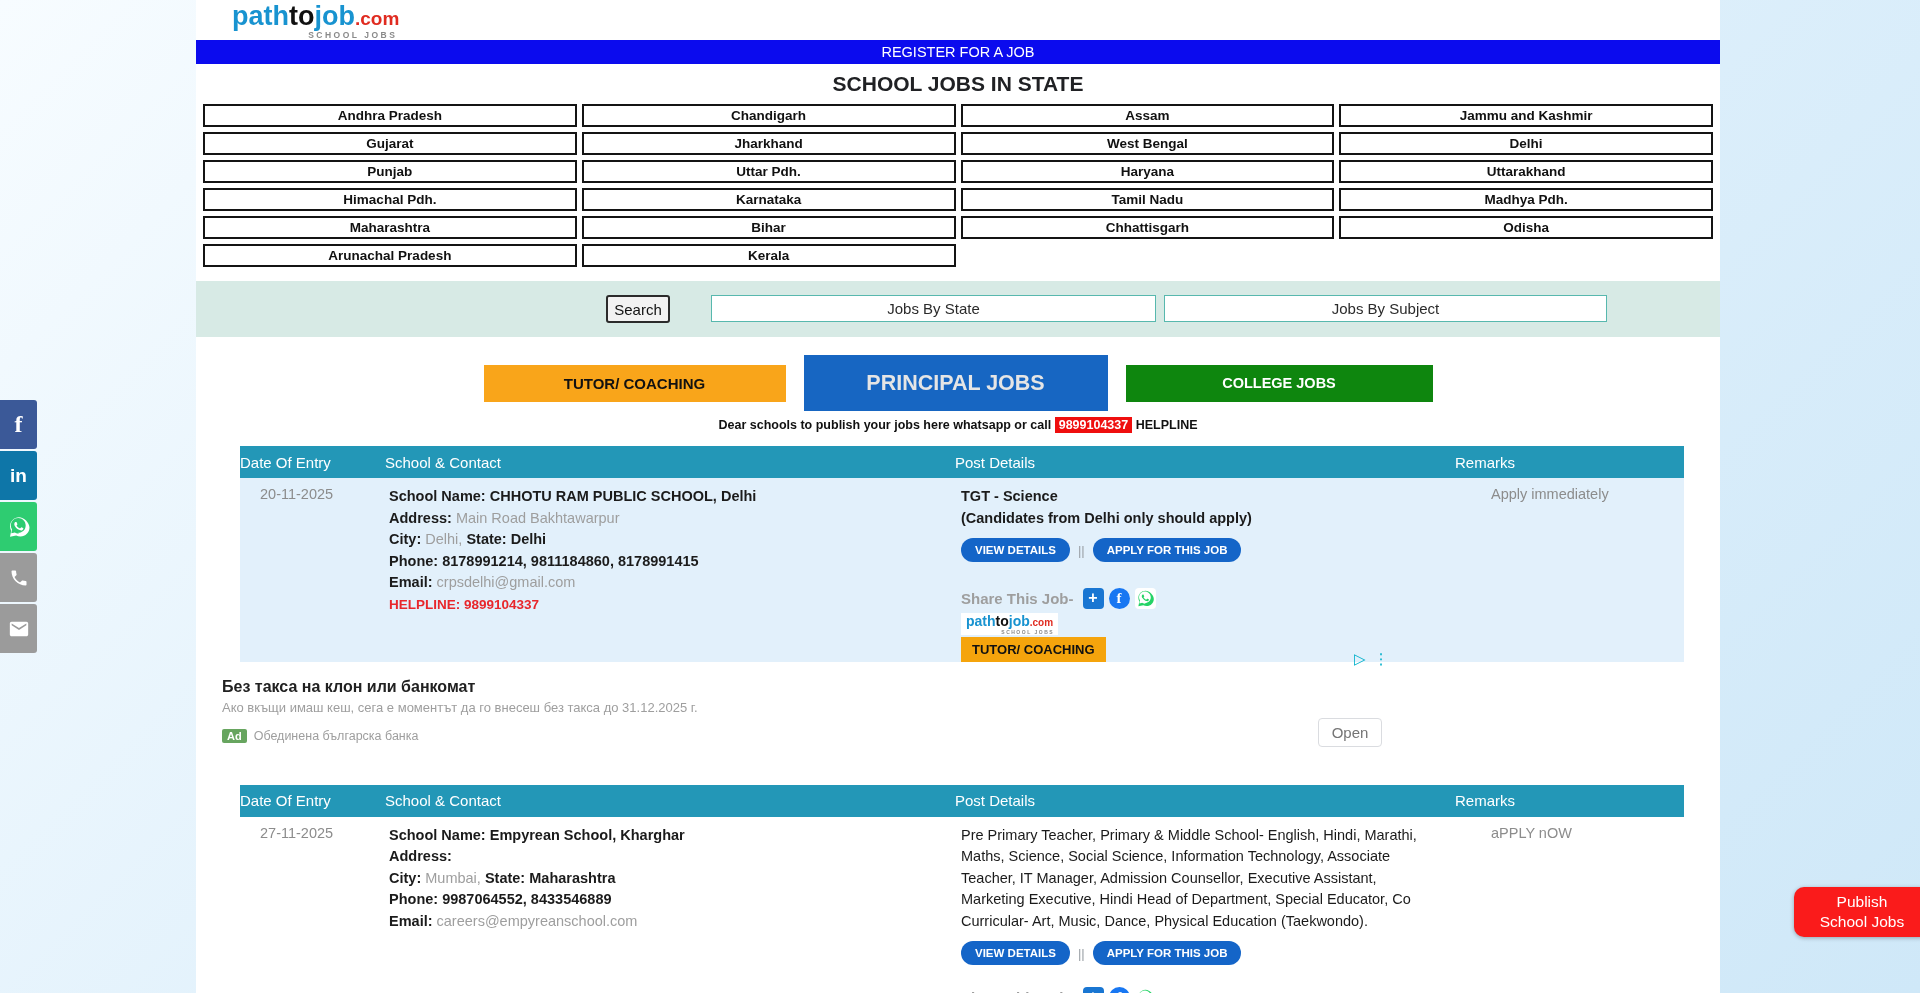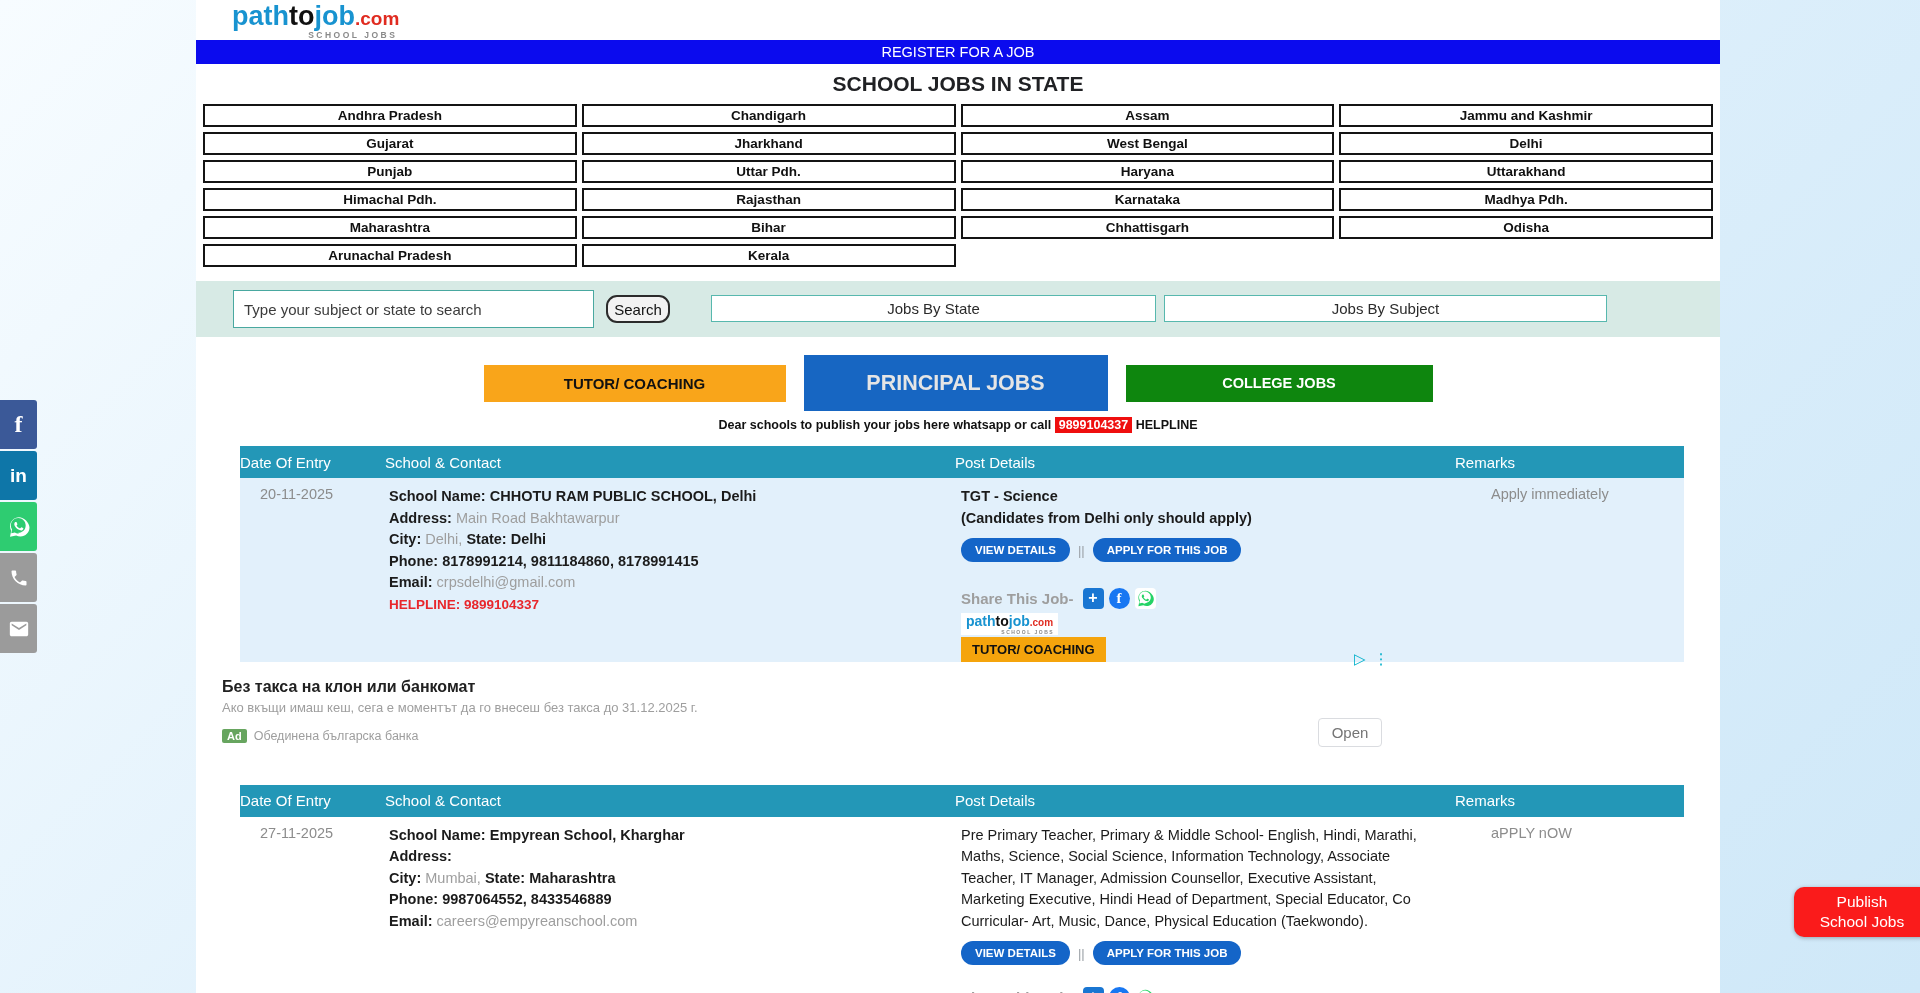--- a/index.html
+++ b/index.html
@@ -31,21 +31,21 @@
     margin:6px 7px 0 7px; }
   .state-btn { height:23px; background:#fff; border:2px solid #141414; text-align:center;
     font-size:13.5px; font-weight:bold; color:#111; line-height:19px; cursor:pointer; }
 
   .search-section { position:relative; height:56px; background:#d7eae5; margin-top:14px; }
   .search-input { position:absolute; left:37px; top:9px; width:361px; height:38px;
     border:1px solid #49a8a0; padding:0 10px; font-size:15px; color:#333;
     font-family:"Liberation Sans", sans-serif; }
   .search-input::placeholder { color:#3c3c3c; }
   .search-btn { position:absolute; left:410px; top:14px; width:64px; height:28px;
-    background:#f2f2f2; border:2px solid #2b2b2b; border-radius:11px; font-size:15px;
+    background:#f2f2f2; border:2px solid #2b2b2b; border-radius:3px; font-size:15px;
     color:#111; font-family:"Liberation Sans", sans-serif; cursor:pointer; }
   .fake-select { position:absolute; top:14px; height:27px; background:#fff;
     border:1px solid #57b8ae; text-align:center; font-size:15px; color:#2b2b2b;
     line-height:25px; cursor:pointer; }
   .sel-state { left:515px; width:445px; }
   .sel-subject { left:968px; width:443px; }
 
   .category-row { display:flex; justify-content:center; align-items:center; gap:18px;
     margin-top:18px; }
   .cat-btn { border:none; cursor:pointer; font-weight:bold;
@@ -159,33 +159,32 @@
     <div class="state-btn">Jammu and Kashmir</div>
     <div class="state-btn">Gujarat</div>
     <div class="state-btn">Jharkhand</div>
     <div class="state-btn">West Bengal</div>
     <div class="state-btn">Delhi</div>
     <div class="state-btn">Punjab</div>
     <div class="state-btn">Uttar Pdh.</div>
     <div class="state-btn">Haryana</div>
     <div class="state-btn">Uttarakhand</div>
     <div class="state-btn">Himachal Pdh.</div>
-    <div class="state-btn">Rajasthan</div>
     <div class="state-btn">Karnataka</div>
+    <div class="state-btn">Tamil Nadu</div>
     <div class="state-btn">Madhya Pdh.</div>
     <div class="state-btn">Maharashtra</div>
     <div class="state-btn">Bihar</div>
     <div class="state-btn">Chhattisgarh</div>
     <div class="state-btn">Odisha</div>
     <div class="state-btn">Arunachal Pradesh</div>
     <div class="state-btn">Kerala</div>
   </div>
 
   <div class="search-section">
-    <input class="search-input" type="text" placeholder="Type your subject or state to search" style="">
     <button class="search-btn">Search</button>
     <div class="fake-select sel-subject">Jobs By Subject</div>
     <div class="fake-select sel-state">Jobs By State</div>
   </div>
 
   <div class="category-row">
     <button class="cat-btn cat-tutor">TUTOR/ COACHING</button>
     <button class="cat-btn cat-principal">PRINCIPAL JOBS</button>
     <button class="cat-btn cat-college">COLLEGE JOBS</button>
   </div>

